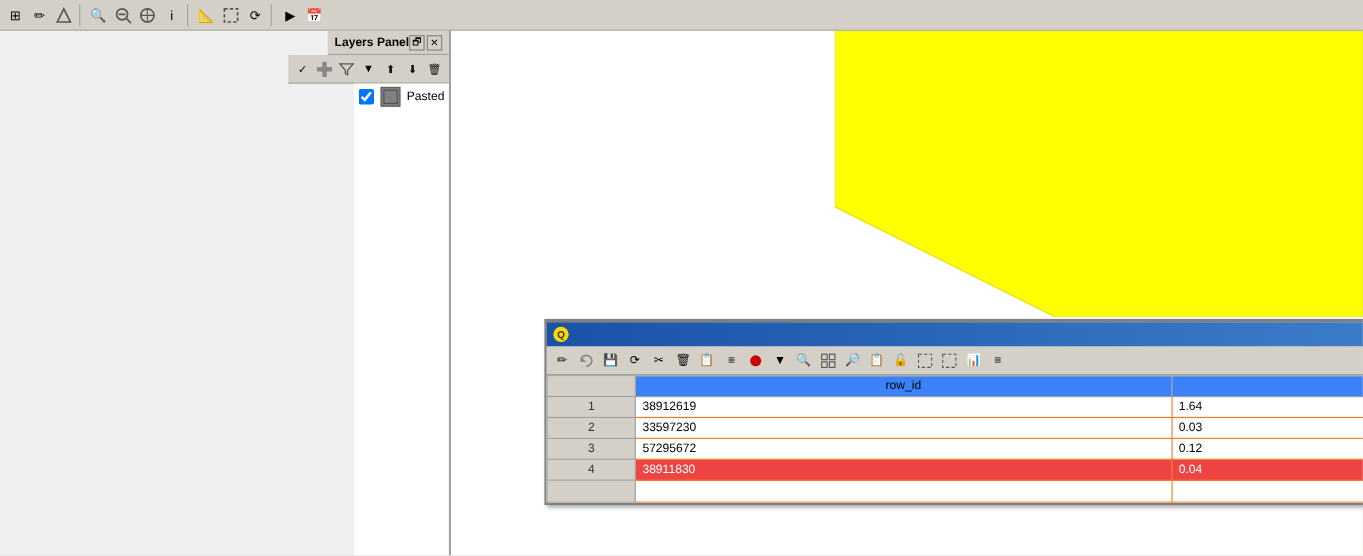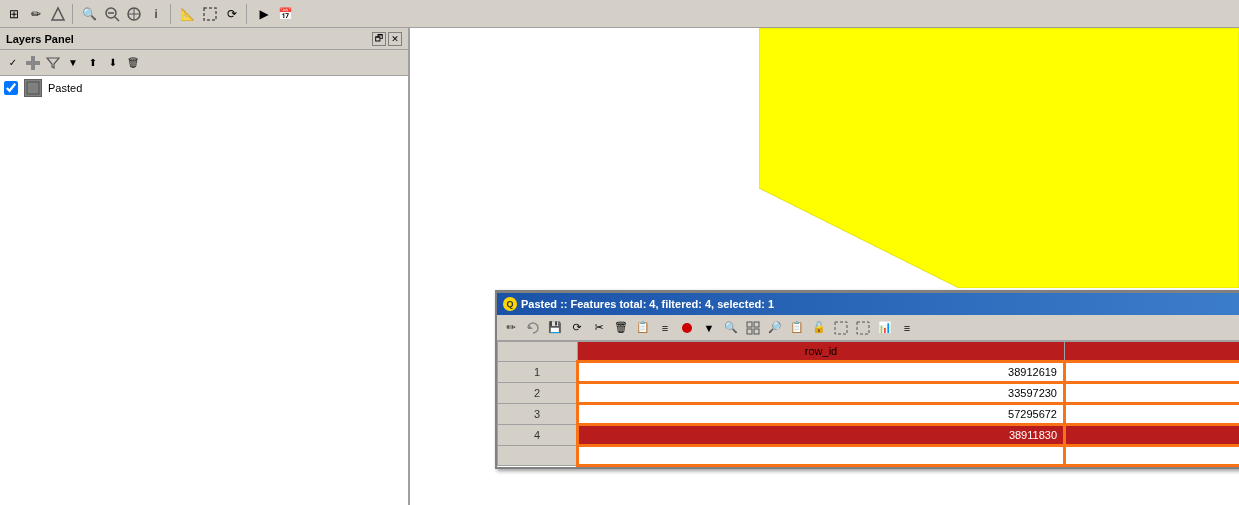--- a/index.html
+++ b/index.html
@@ -46,20 +46,21 @@
       height: calc(505px - 28px);
     }
 
     
     .left-panel {
       width: 410px;
       background: #f0f0f0;
       border-right: 2px solid #a0a0a0;
       display: flex;
       flex-direction: column;
+      align-items: flex-end;
     }
 
     .layers-panel-header {
       background: #d4d0c8;
       border-bottom: 1px solid #a0a0a0;
       padding: 3px 6px;
       display: flex;
       align-items: center;
       justify-content: space-between;
       height: 22px;
@@ -208,41 +209,40 @@
       background: white;
       overflow: auto;
     }
 
     table.attr-table {
       border-collapse: collapse;
       width: 100%;
       font-size: 11px;
     }
     table.attr-table th {
-      background: #b91c1c;
+      background: #3b82f6;
       border: 1px solid #a0a0a0;
       padding: 3px 6px;
       text-align: left;
       font-weight: normal;
       min-width: 80px;
     }
     table.attr-table td {
-      border: 3px solid #f97316;
+      border: 1px solid #f97316;
       padding: 3px 6px;
-      text-align: right;
     }
     table.attr-table td.row-num {
       background: #d4d0c8;
       text-align: center;
       color: #333;
       width: 24px;
       border: 1px solid #a0a0a0;
     }
     table.attr-table tr.selected td {
-      background: #b91c1c;
+      background: #ef4444;
       color: white;
     }
     table.attr-table tr.selected td.row-num {
       background: #d4d0c8;
       color: #333;
     }
 
     
     .empty-row td {
       height: 20px;
@@ -336,21 +336,20 @@
       <svg width="480" height="260" viewBox="0 0 480 260" xmlns="http://www.w3.org/2000/svg">
         <polygon points="0,0 480,0 480,260 200,260 0,160" fill="#ffff00" stroke="#e0e000" stroke-width="1"></polygon>
       </svg>
     </div>
 
     <div class="attr-dialog">
 
       <div class="dialog-titlebar">
         <div class="dialog-title">
           <div class="dialog-title-icon">Q</div>
-          <span>Pasted :: Features total: 4, filtered: 4, selected: 1</span>
         </div>
 
       </div>
 
       <div class="dialog-toolbar">
         <div class="toolbar-icon">✏</div>
         <div class="toolbar-icon">
           <svg width="14" height="14" viewBox="0 0 14 14">
               <path d="M2 7 a5 5 0 1 1 5 5" fill="none" stroke="#888" stroke-width="1.5"></path>
               <polygon points="2,3 2,8 7,8" fill="#888"></polygon>

